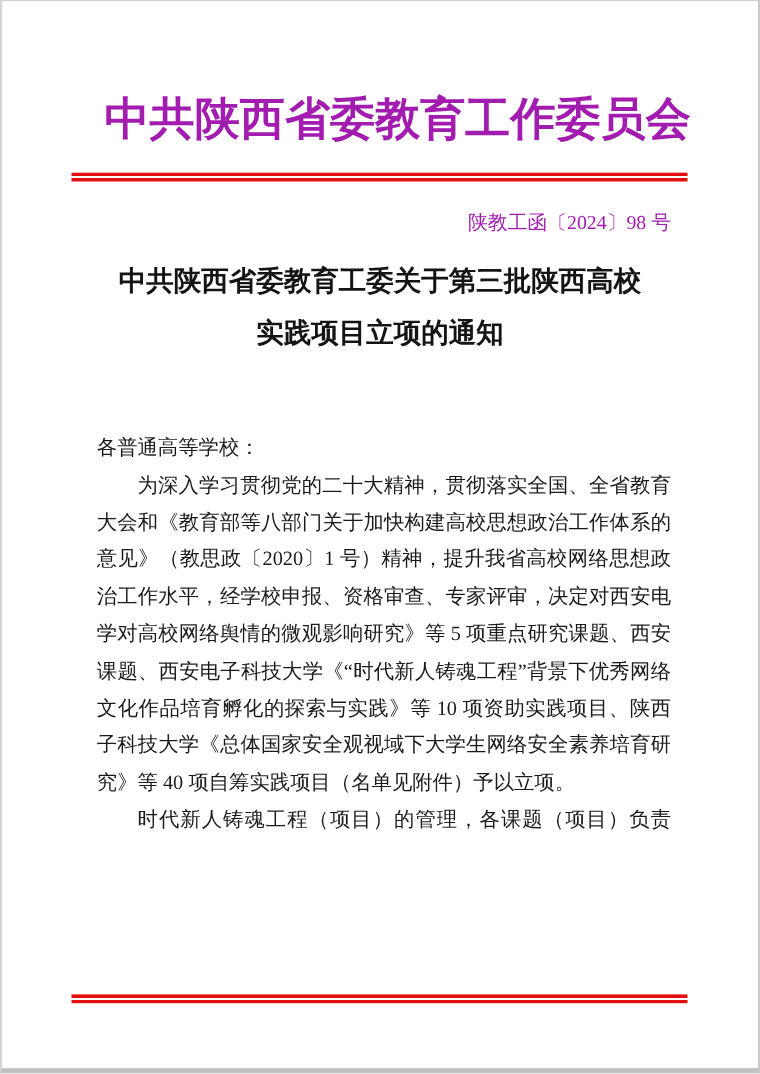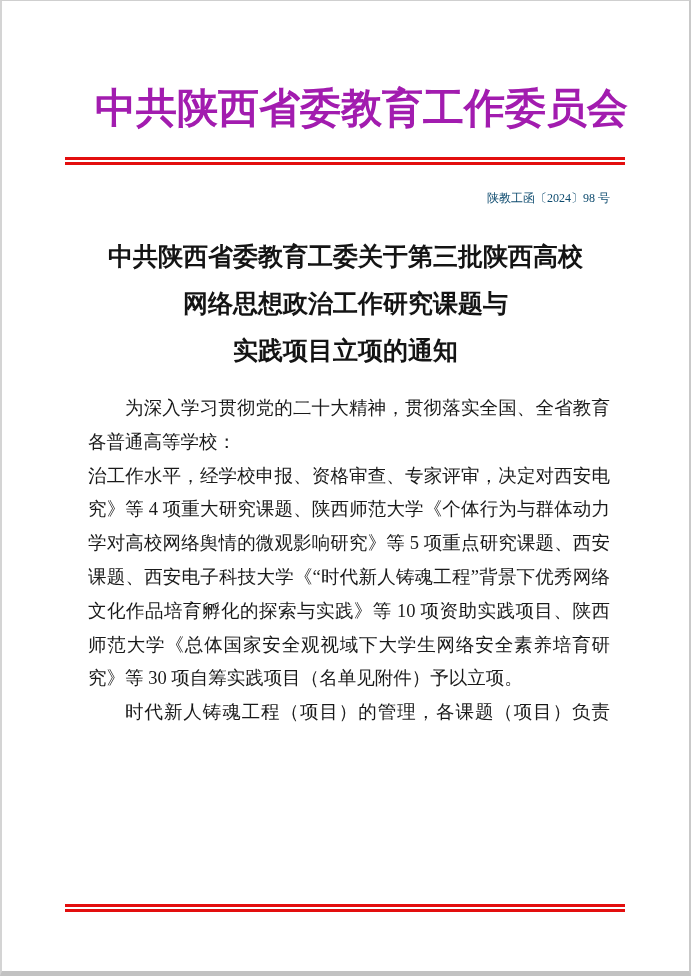--- a/index.html
+++ b/index.html
@@ -43,22 +43,22 @@
       #ffffff 3px, #ffffff 5px,
       #e30e0e 5px, #e30e0e 8px
     );
   }
   .rule-top { top: 156px; }
   .rule-bottom { top: 903px; }
   .doc-number {
     position: absolute;
     top: 189px;
     right: 79px;
-    font-size: 12px;
-    color: #0c4a6e;
+    font-size: 18px;
+    color: #a21caf;
     white-space: nowrap;
   }
   .doc-title {
     position: absolute;
     top: 232px;
     left: 0;
     width: 100%;
     text-align: center;
     font-size: 25px;
     font-weight: bold;
@@ -89,34 +89,34 @@
 <div class="page">
 
   <div class="letterhead">中共陕西省委教育工作委员会</div>
 
   <div class="rule rule-top"></div>
 
   <div class="doc-number">陕教工函〔2024〕98 号</div>
 
   <div class="doc-title">
     <div>中共陕西省委教育工委关于第三批陕西高校</div>
-    <div>网络思想政治工作研究课题与</div>
     <div>实践项目立项的通知</div>
   </div>
 
   <div class="doc-body">
+    <div class="line">各普通高等学校：</div>
+
     <div class="line just indent">为深入学习贯彻党的二十大精神，贯彻落实全国、全省教育</div>
-
-    <div class="line">各普通高等学校：</div>
+    <div class="line just">大会和《教育部等八部门关于加快构建高校思想政治工作体系的</div>
+    <div class="line just">意见》（教思政〔2020〕1 号）精神，提升我省高校网络思想政</div>
     <div class="line just">治工作水平，经学校申报、资格审查、专家评审，决定对西安电</div>
-    <div class="line just">究》等 4 项重大研究课题、陕西师范大学《个体行为与群体动力</div>
     <div class="line just">学对高校网络舆情的微观影响研究》等 5 项重点研究课题、西安</div>
     <div class="line just">课题、西安电子科技大学《“时代新人铸魂工程”背景下优秀网络</div>
     <div class="line just">文化作品培育孵化的探索与实践》等 10 项资助实践项目、陕西</div>
-    <div class="line just">师范大学《总体国家安全观视域下大学生网络安全素养培育研</div>
-    <div class="line">究》等 30 项自筹实践项目（名单见附件）予以立项。</div>
+    <div class="line just">子科技大学《总体国家安全观视域下大学生网络安全素养培育研</div>
+    <div class="line">究》等 40 项自筹实践项目（名单见附件）予以立项。</div>
 
     <div class="line just indent">时代新人铸魂工程（项目）的管理，各课题（项目）负责</div>
   </div>
 
   <div class="rule rule-bottom"></div>
 
 </div>
 
 </body></html>

